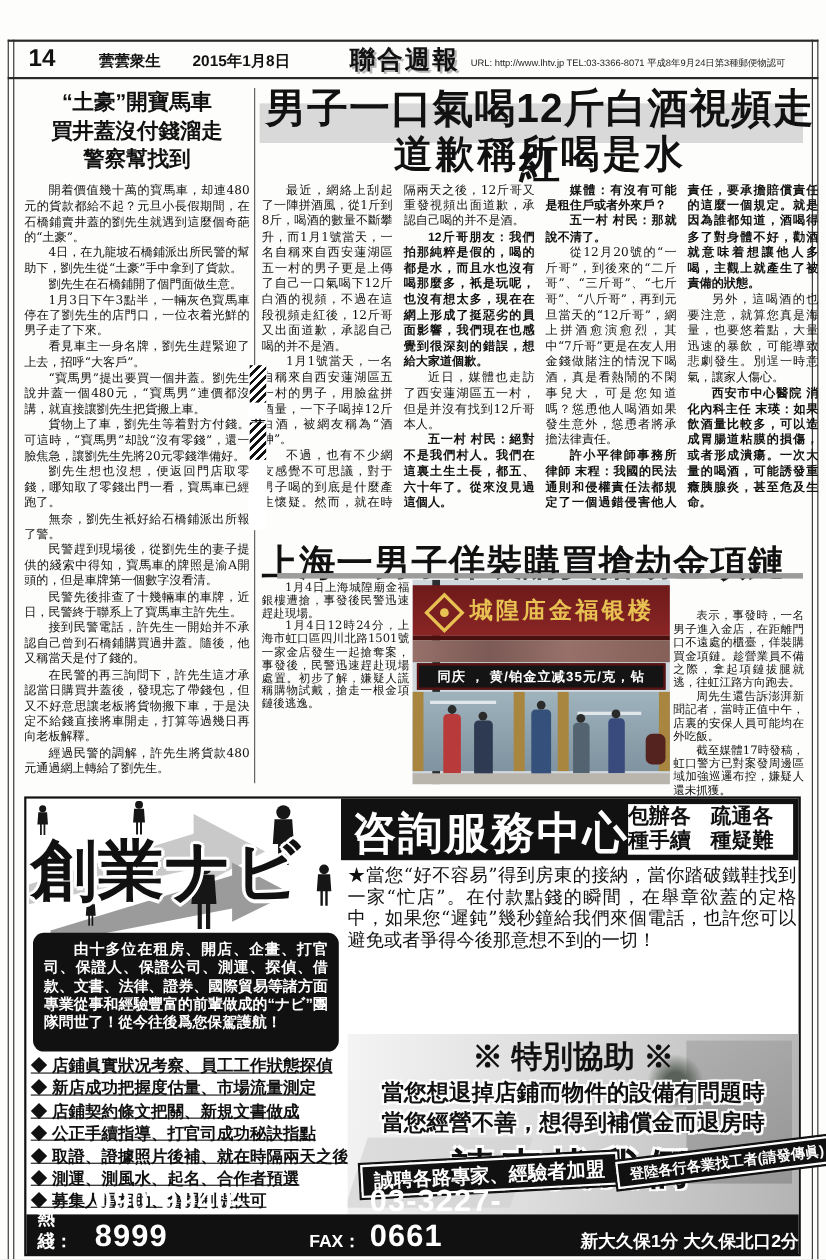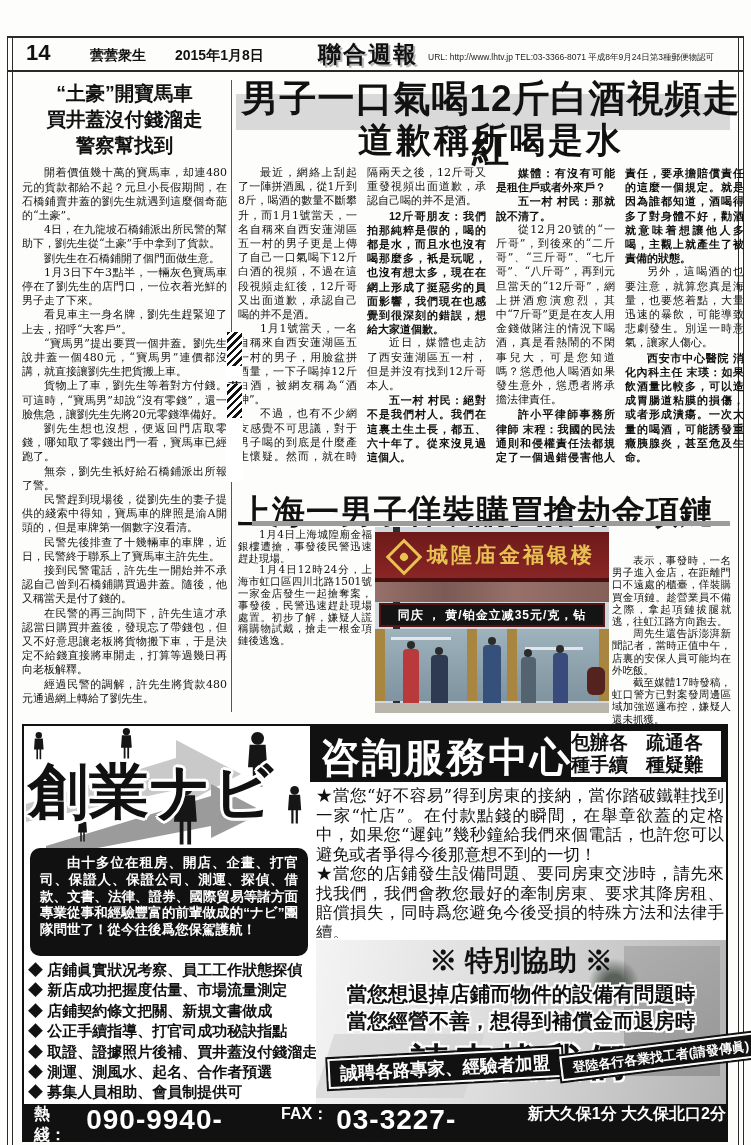--- a/index.html
+++ b/index.html
@@ -62,37 +62,37 @@
   .ad-bar{left:286px;top:0;width:416px;height:56px;background:#111;}
   .ad-title{position:absolute;left:10px;top:4px;font:900 40px "Liberation Sans",sans-serif;color:#fff;letter-spacing:2px;white-space:nowrap;}
   .ad-badge{position:absolute;right:5px;top:5px;width:150px;height:46px;background:#fff;display:flex;
             align-items:center;justify-content:center;font:900 19px "Liberation Sans",sans-serif;line-height:1.15;}
   .ad-stars{left:292px;top:60px;width:408px;height:152px;overflow:hidden;font-family:"DejaVu Serif",serif;
             font-size:16.5px;line-height:19.5px;text-align:justify;}
   .ad-stars p{margin:0;}
   .ad-intro{left:6px;top:122px;width:278px;height:108px;background:#111;border-radius:10px;color:#fff;
             padding:7px 10px;box-sizing:border-box;font:700 13.5px "Liberation Sans",sans-serif;line-height:16.8px;text-align:justify;}
   .ad-intro p{margin:0;text-indent:2em;}
-  .ad-bullets{left:4px;top:234px;width:284px;font:700 15px "Liberation Sans",sans-serif;line-height:20.4px;}
+  .ad-bullets{left:4px;top:234px;width:284px;font:700 15px "Liberation Sans",sans-serif;line-height:20.4px;text-decoration:underline;}
   .ad-bullets p{margin:0;white-space:nowrap;}
   .ad-special{left:292px;top:214px;width:410px;height:164px;overflow:hidden;
               background:linear-gradient(100deg,#f4f4f4 0%,#dcdcdc 45%,#b3b3b3 100%);}
   .sp-deco1{position:absolute;right:6px;top:6px;width:96px;height:130px;background:linear-gradient(180deg,#909090,#6d6d6d);opacity:.45;}
   .sp-deco2{position:absolute;left:8px;bottom:6px;width:150px;height:64px;background:#cfcfcf;transform:skewX(-18deg);opacity:.6;}
   .sp-plant{position:absolute;right:86px;top:18px;width:52px;height:52px;background:radial-gradient(circle,#3d463d 25%,transparent 70%);opacity:.8;}
   .sp-title{position:relative;margin-top:2px;text-align:center;font:900 28px "Liberation Sans",sans-serif;}
   .sp-line{position:relative;text-align:center;font:900 20.5px "Liberation Sans",sans-serif;line-height:1.33;white-space:nowrap;
       text-shadow:-2px -2px 0 #fff,2px -2px 0 #fff,-2px 2px 0 #fff,2px 2px 0 #fff,0 2px 0 #fff,0 -2px 0 #fff,2px 0 0 #fff,-2px 0 0 #fff;}
   .sp-cta{position:relative;text-align:center;font:900 38px "Liberation Sans",sans-serif;letter-spacing:6px;margin-top:2px;
       text-shadow:-2px -2px 0 #fff,2px -2px 0 #fff,-2px 2px 0 #fff,2px 2px 0 #fff;}
   .ad-b1{left:304px;top:330px;transform:rotate(-3deg);}
   .ad-b2{left:536px;top:322px;transform:rotate(-7deg);font-size:13px !important;}
   .slant{padding:3px 10px;font:900 17.5px "Liberation Sans",sans-serif;background:#111;color:#fff;
          border:2px solid #fff;box-shadow:0 0 0 2px #111;white-space:nowrap;}
-  .ad-hotbar{left:0;top:378px;width:702px;height:36px;background:#111;color:#fff;display:flex;align-items:flex-start;
+  .ad-hotbar{left:0;top:378px;width:702px;height:36px;background:#111;color:#fff;display:flex;align-items:flex-end;
              gap:8px;padding-left:10px;box-sizing:border-box;}
   .hb-label{font:700 16px "Liberation Sans",sans-serif;}
   .hb-num{font:900 28px "Liberation Sans",sans-serif;letter-spacing:1px;}
   .hb-access{font:700 16px "Liberation Sans",sans-serif;margin-left:12px;white-space:nowrap;}
 </style>
 </head>
 <body>
 
 <div id="canvas">
 
@@ -239,33 +239,32 @@
     <div class="abs ad-bar">
       <div class="ad-title">咨詢服務中心</div>
       <div class="ad-badge">
         <span>包辦各種手續</span>
         <span>疏通各種疑難</span>
       </div>
     </div>
 
     <div class="abs ad-stars">
         <p>★當您“好不容易”得到房東的接納，當你踏破鐵鞋找到一家“忙店”。在付款點錢的瞬間，在舉章欲蓋的定格中，如果您“遲鈍”幾秒鐘給我們來個電話，也許您可以避免或者爭得今後那意想不到的一切！</p>
-        <p>★當您的店鋪發生設備問題、要同房東交涉時，請先來找我們，我們會教您最好的牽制房東、要求其降房租、賠償損失，同時爲您避免今後受損的特殊方法和法律手續。</p>
       </div>
 
     <div class="abs ad-intro">
       <p>由十多位在租房、開店、企畫、打官司、保證人、保證公司、測運、探偵、借款、文書、法律、證券、國際貿易等諸方面專業從事和經驗豐富的前輩做成的“ナビ”團隊問世了！從今往後爲您保駕護航！</p>
     </div>
 
     <div class="abs ad-bullets">
         <p>◆ 店鋪眞實狀况考察、員工工作狀態探偵</p>
         <p>◆ 新店成功把握度估量、市場流量測定</p>
         <p>◆ 店鋪契約條文把關、新規文書做成</p>
         <p>◆ 公正手續指導、打官司成功秘訣指點</p>
-        <p>◆ 取證、證據照片後補、買井蓋沒付錢溜走</p>
+        <p>◆ 取證、證據照片後補、就在時隔兩天之後</p>
         <p>◆ 測運、測風水、起名、合作者預選</p>
         <p>◆ 募集人員相助、會員制提供可</p>
       </div>
 
     <div class="abs ad-special">
       <div class="sp-deco1"></div>
       <div class="sp-deco2"></div>
       <div class="sp-plant"></div>
       <div class="sp-title">※ 特別協助 ※</div>
       <div class="sp-line">當您想退掉店鋪而物件的設備有問題時</div>

